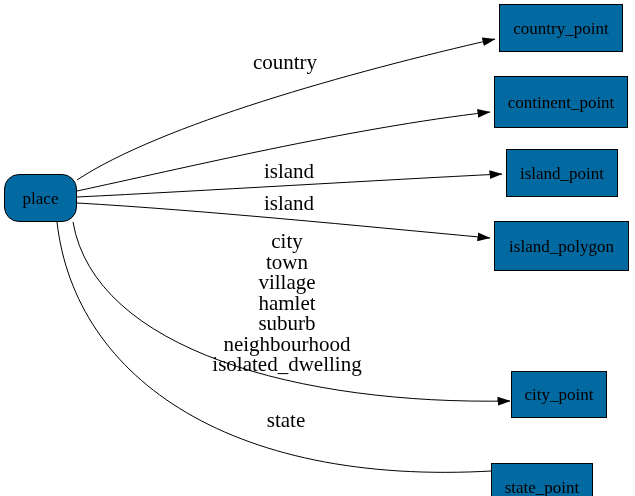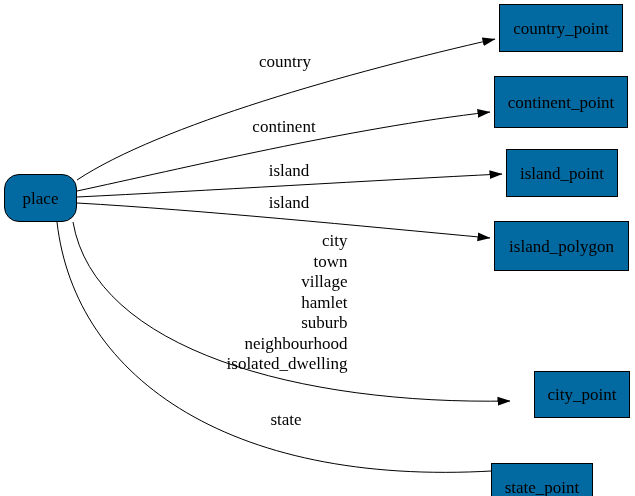--- a/index.html
+++ b/index.html
@@ -25,23 +25,23 @@
     display: flex;
     align-items: center;
     justify-content: center;
     font-size: 17px;
     line-height: 1;
     white-space: nowrap;
   }
   .edge-label {
     position: absolute;
     transform: translate(-50%, -50%);
-    font-size: 17px;
+    font-size: 21px;
     line-height: 20.5px;
-    text-align: right;
+    text-align: center;
     white-space: pre-line;
   }
 </style>
 </head>
 <body>
 
 <div class="canvas">
 
   <svg class="edges-svg" viewBox="0 0 635 496" xmlns="http://www.w3.org/2000/svg">
     <defs>
@@ -60,27 +60,26 @@
   <div class="node" style="left:4px; top:174px; width:73px; height:48px;border-radius:15px;">place</div>
 
   <div class="node" style="left:499px; top:4px; width:124px; height:48px;">country_point</div>
 
   <div class="node" style="left:494px; top:76px; width:134px; height:52px;">continent_point</div>
 
   <div class="node" style="left:506px; top:149px; width:112px; height:48px;">island_point</div>
 
   <div class="node" style="left:494px; top:221px; width:135px; height:50px;">island_polygon</div>
 
-  <div class="node" style="left:534px; top:371px; width:96px; height:47px;">city_point</div>
+  <div class="node" style="left:511px; top:371px; width:96px; height:47px;">city_point</div>
 
   <div class="node" style="left:491px; top:442px; width:102px; height:48px;margin-top:21px;">state_point</div>
 
   <div class="edge-label" style="left:285px; top:62px;">country</div>
 
-  <div class="edge-label" style="left:284px; top:127px;">continent</div>
 
   <div class="edge-label" style="left:289px; top:171px;">island</div>
 
   <div class="edge-label" style="left:289px; top:203px;">island</div>
 
   <div class="edge-label" style="left:287px; top:303px;">city
 town
 village
 hamlet
 suburb

